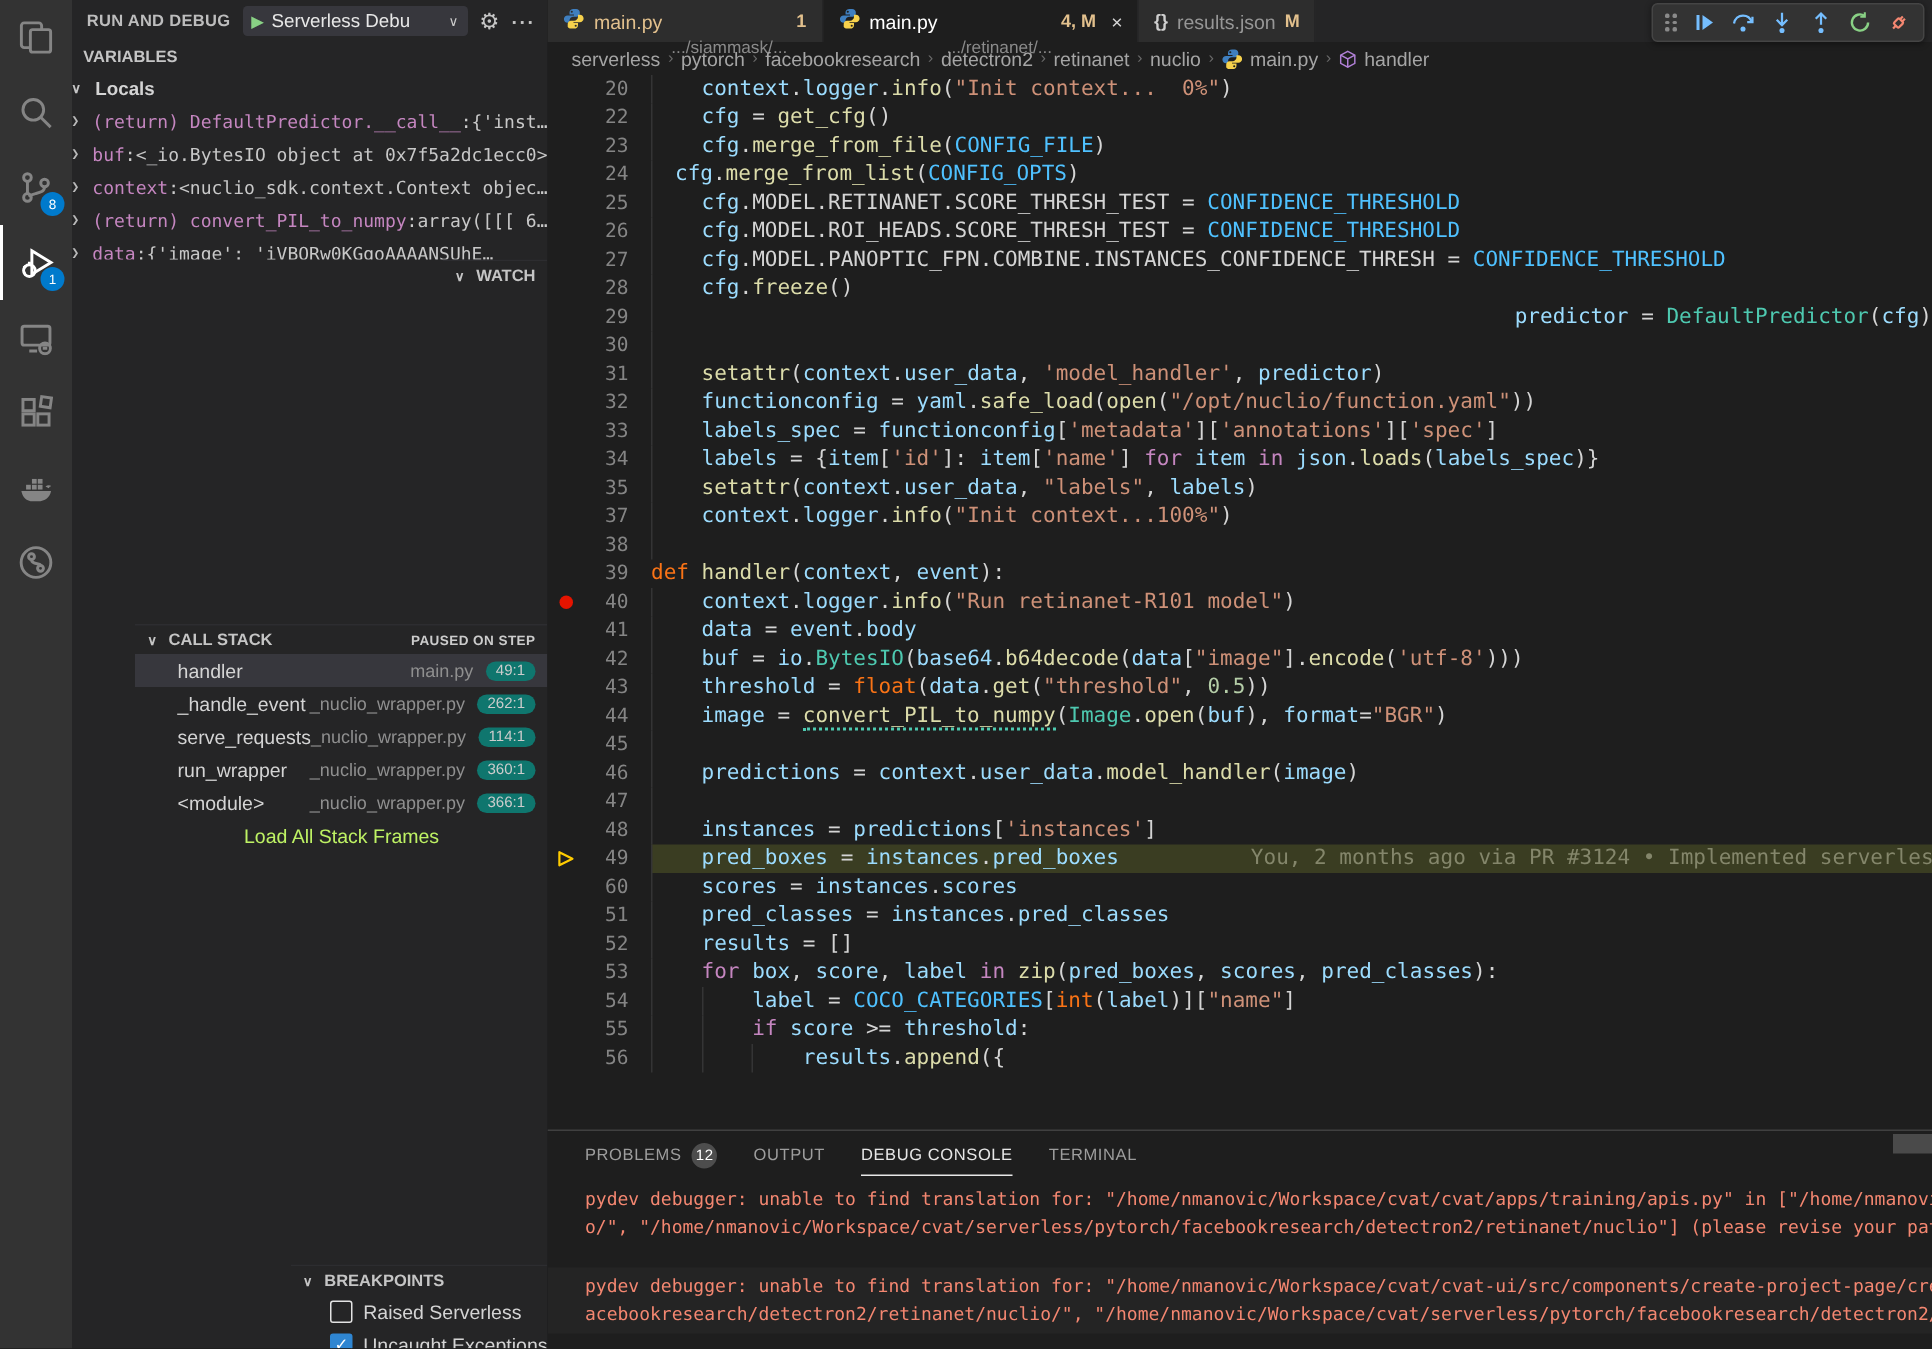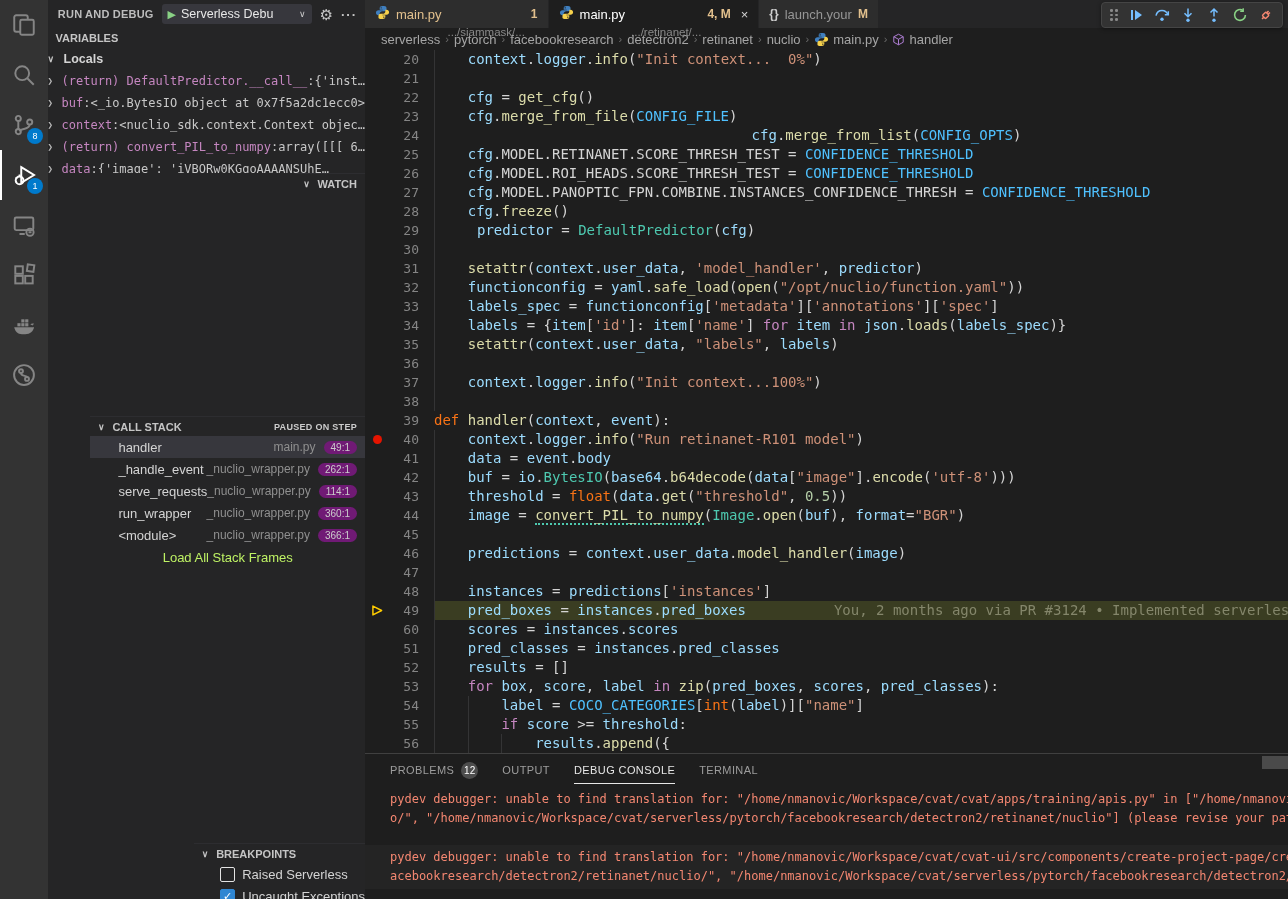--- a/index.html
+++ b/index.html
@@ -42,21 +42,21 @@
   .tree-row .vval { color:#c8c8c8; }
   .locals-row { height:22px; display:flex; align-items:center; gap:4px; padding-left:14px; font-family:"Liberation Sans",sans-serif; font-weight:bold; font-size:12.5px; color:#d4d4d4; cursor:pointer; }
   .locals-row .tw { font-size:9px; color:#c5c5c5; width:12px; }
 
   .watch-body { height:223px; }
 
   .stack-row { height:22px; display:flex; align-items:center; padding:0 8px 0 28px; cursor:pointer; }
   .stack-row.selected { background:#37373d; }
   .stack-row .fname { color:#d4d4d4; flex:1; white-space:nowrap; overflow:hidden; }
   .stack-row .ffile { color:#8f8f8f; font-size:12px; margin-right:8px; }
-  .stack-pill { background:#701a75; color:#cccccc; font-size:10px; border-radius:8px; padding:1px 7px; }
+  .stack-pill { background:#0f766e; color:#cccccc; font-size:10px; border-radius:8px; padding:1px 7px; }
   .stack-link { height:22px; display:flex; align-items:center; justify-content:center; color:#bef264; font-size:13px; cursor:pointer; }
 
   .sb-spacer { flex:1; }
   .bp-row { height:22px; display:flex; align-items:center; gap:7px; padding-left:26px; font-size:13px; color:#d4d4d4; cursor:pointer; }
   .chk { width:15px; height:15px; border:1.5px solid #e3e3e3; border-radius:2px; background:transparent; flex:0 0 15px; }
   .chk.on { background:#2f86d2; border-color:#2f86d2; color:#fff; font-size:11px; display:flex; align-items:center; justify-content:center; }
 
   
   .main { flex:1; position:relative; display:flex; flex-direction:column; background:#1e1e1e; overflow:hidden; }
   .tabbar { height:28px; background:#252526; display:flex; flex:0 0 28px; }
@@ -314,21 +314,21 @@
               <path fill="#3f7fbf" d="M7.9 1C6 1 5 1.9 5 3.4V5h3.2v.6H3.7C2.1 5.6 1 6.7 1 8.2s1.1 2.7 2.7 2.7H5V9.2c0-1.5 1.3-2.6 2.8-2.6H10c1.3 0 2.3-1 2.3-2.3V3.4C12.3 1.9 11.2 1 9.7 1H7.9zM6.6 2.3a.75.75 0 1 1 0 1.5.75.75 0 0 1 0-1.5z"></path>
               <path fill="#f6d14c" d="M8.1 15c1.9 0 2.9-.9 2.9-2.4V11H7.8v-.6h4.5c1.6 0 2.7-1.1 2.7-2.6S13.9 5.1 12.3 5.1H11v1.7c0 1.5-1.3 2.6-2.8 2.6H6c-1.3 0-2.3 1-2.3 2.3v1.9C3.7 14.1 4.8 15 6.3 15h1.8zm1.3-1.3a.75.75 0 1 1 0-1.5.75.75 0 0 1 0 1.5z"></path>
             </svg></span>
           <span class="t-label">main.py</span>
           <span class="t-detail">.../retinanet/...</span>
           <span class="t-badge">4, M</span>
           <span class="t-close">×</span>
         </div>
         <div class="tab">
           <span class="json-ico">{}</span>
-          <span class="t-label">launch.your</span>
+          <span class="t-label">results.json</span>
           <span class="t-badge">M</span>
         </div>
       </div>
 
     <div class="dbg-toolbar">
       <span class="dbg-grip">
           <i></i>
           <i></i>
           <i></i>
           <i></i>
@@ -417,36 +417,34 @@
               <path d="M8 1.5l5.8 3.1v6.8L8 14.5l-5.8-3.1V4.6z"></path>
               <path d="M2.2 4.6 8 7.7l5.8-3.1M8 7.7v6.8"></path>
             </svg>
           </span>
           <span>handler</span>
         </span>
       </div>
 
     <div class="editor" id="editor">
         <div class="line"><span class="guide" style="left: 69px;"></span><span class="g-bp"></span><span class="g-num">20</span><span class="code" style="padding-left: 33.72px;"><span class="tk-v">context</span><span class="tk-w">.</span><span class="tk-v">logger</span><span class="tk-w">.</span><span class="tk-f">info</span><span class="tk-w">(</span><span class="tk-s">"Init context...  0%"</span><span class="tk-w">)</span></span></div>
-        <div class="line"><span class="guide" style="left: 69px;"></span><span class="g-bp"></span><span class="g-num">21</span><span class="code" style="padding-left: 33.72px;"></span></div>
         <div class="line"><span class="guide" style="left: 69px;"></span><span class="g-bp"></span><span class="g-num">22</span><span class="code" style="padding-left: 33.72px;"><span class="tk-v">cfg</span><span class="tk-w"> = </span><span class="tk-f">get_cfg</span><span class="tk-w">()</span></span></div>
         <div class="line"><span class="guide" style="left: 69px;"></span><span class="g-bp"></span><span class="g-num">23</span><span class="code" style="padding-left: 33.72px;"><span class="tk-v">cfg</span><span class="tk-w">.</span><span class="tk-f">merge_from_file</span><span class="tk-w">(</span><span class="tk-c">CONFIG_FILE</span><span class="tk-w">)</span></span></div>
-        <div class="line"><span class="guide" style="left: 69px;"></span><span class="g-bp"></span><span class="g-num">24</span><span class="code" style="padding-left: 51px; text-align: center;"><span class="tk-v">cfg</span><span class="tk-w">.</span><span class="tk-f">merge_from_list</span><span class="tk-w">(</span><span class="tk-c">CONFIG_OPTS</span><span class="tk-w">)</span></span></div>
+        <div class="line"><span class="guide" style="left: 69px;"></span><span class="g-bp"></span><span class="g-num">24</span><span class="code" style="padding-left: 16px;"><span class="tk-v">cfg</span><span class="tk-w">.</span><span class="tk-f">merge_from_list</span><span class="tk-w">(</span><span class="tk-c">CONFIG_OPTS</span><span class="tk-w">)</span></span></div>
         <div class="line"><span class="guide" style="left: 69px;"></span><span class="g-bp"></span><span class="g-num">25</span><span class="code" style="padding-left: 33.72px;"><span class="tk-v">cfg</span><span class="tk-w">.MODEL.RETINANET.SCORE_THRESH_TEST = </span><span class="tk-c">CONFIDENCE_THRESHOLD</span></span></div>
         <div class="line"><span class="guide" style="left: 69px;"></span><span class="g-bp"></span><span class="g-num">26</span><span class="code" style="padding-left: 33.72px;"><span class="tk-v">cfg</span><span class="tk-w">.MODEL.ROI_HEADS.SCORE_THRESH_TEST = </span><span class="tk-c">CONFIDENCE_THRESHOLD</span></span></div>
         <div class="line"><span class="guide" style="left: 69px;"></span><span class="g-bp"></span><span class="g-num">27</span><span class="code" style="padding-left: 33.72px;"><span class="tk-v">cfg</span><span class="tk-w">.MODEL.PANOPTIC_FPN.COMBINE.INSTANCES_CONFIDENCE_THRESH = </span><span class="tk-c">CONFIDENCE_THRESHOLD</span></span></div>
         <div class="line"><span class="guide" style="left: 69px;"></span><span class="g-bp"></span><span class="g-num">28</span><span class="code" style="padding-left: 33.72px;"><span class="tk-v">cfg</span><span class="tk-w">.</span><span class="tk-f">freeze</span><span class="tk-w">()</span></span></div>
-        <div class="line"><span class="guide" style="left: 69px;"></span><span class="g-bp"></span><span class="g-num">29</span><span class="code" style="padding-left: 43px;"><span class="tk-v">predictor</span><span class="tk-w"> = </span><span class="tk-t">DefaultPredictor</span><span class="tk-w">(</span><span class="tk-v">cfg</span><span class="tk-w">)</span></span></div>
+        <div class="line"><span class="guide" style="left: 69px;"></span><span class="g-bp"></span><span class="g-num">29</span><span class="code" style="padding-left: 43px; text-align: right;"><span class="tk-v">predictor</span><span class="tk-w"> = </span><span class="tk-t">DefaultPredictor</span><span class="tk-w">(</span><span class="tk-v">cfg</span><span class="tk-w">)</span></span></div>
         <div class="line"><span class="guide" style="left: 69px;"></span><span class="g-bp"></span><span class="g-num">30</span><span class="code" style="padding-left: 33.72px;"></span></div>
         <div class="line"><span class="guide" style="left: 69px;"></span><span class="g-bp"></span><span class="g-num">31</span><span class="code" style="padding-left: 33.72px;"><span class="tk-f">setattr</span><span class="tk-w">(</span><span class="tk-v">context</span><span class="tk-w">.</span><span class="tk-v">user_data</span><span class="tk-w">, </span><span class="tk-s">'model_handler'</span><span class="tk-w">, </span><span class="tk-v">predictor</span><span class="tk-w">)</span></span></div>
         <div class="line"><span class="guide" style="left: 69px;"></span><span class="g-bp"></span><span class="g-num">32</span><span class="code" style="padding-left: 33.72px;"><span class="tk-v">functionconfig</span><span class="tk-w"> = </span><span class="tk-v">yaml</span><span class="tk-w">.</span><span class="tk-f">safe_load</span><span class="tk-w">(</span><span class="tk-f">open</span><span class="tk-w">(</span><span class="tk-s">"/opt/nuclio/function.yaml"</span><span class="tk-w">))</span></span></div>
         <div class="line"><span class="guide" style="left: 69px;"></span><span class="g-bp"></span><span class="g-num">33</span><span class="code" style="padding-left: 33.72px;"><span class="tk-v">labels_spec</span><span class="tk-w"> = </span><span class="tk-v">functionconfig</span><span class="tk-w">[</span><span class="tk-s">'metadata'</span><span class="tk-w">][</span><span class="tk-s">'annotations'</span><span class="tk-w">][</span><span class="tk-s">'spec'</span><span class="tk-w">]</span></span></div>
         <div class="line"><span class="guide" style="left: 69px;"></span><span class="g-bp"></span><span class="g-num">34</span><span class="code" style="padding-left: 33.72px;"><span class="tk-v">labels</span><span class="tk-w"> = {</span><span class="tk-v">item</span><span class="tk-w">[</span><span class="tk-s">'id'</span><span class="tk-w">]: </span><span class="tk-v">item</span><span class="tk-w">[</span><span class="tk-s">'name'</span><span class="tk-w">] </span><span class="tk-p">for</span><span class="tk-w"> </span><span class="tk-v">item</span><span class="tk-w"> </span><span class="tk-p">in</span><span class="tk-w"> </span><span class="tk-v">json</span><span class="tk-w">.</span><span class="tk-f">loads</span><span class="tk-w">(</span><span class="tk-v">labels_spec</span><span class="tk-w">)}</span></span></div>
         <div class="line"><span class="guide" style="left: 69px;"></span><span class="g-bp"></span><span class="g-num">35</span><span class="code" style="padding-left: 33.72px;"><span class="tk-f">setattr</span><span class="tk-w">(</span><span class="tk-v">context</span><span class="tk-w">.</span><span class="tk-v">user_data</span><span class="tk-w">, </span><span class="tk-s">"labels"</span><span class="tk-w">, </span><span class="tk-v">labels</span><span class="tk-w">)</span></span></div>
-        <div class="line"><span class="guide" style="left: 69px;"></span><span class="g-bp"></span><span class="g-num">36</span><span class="code" style="padding-left: 33.72px;"></span></div>
         <div class="line"><span class="guide" style="left: 69px;"></span><span class="g-bp"></span><span class="g-num">37</span><span class="code" style="padding-left: 33.72px;"><span class="tk-v">context</span><span class="tk-w">.</span><span class="tk-v">logger</span><span class="tk-w">.</span><span class="tk-f">info</span><span class="tk-w">(</span><span class="tk-s">"Init context...100%"</span><span class="tk-w">)</span></span></div>
         <div class="line"><span class="guide" style="left: 69px;"></span><span class="g-bp"></span><span class="g-num">38</span><span class="code" style="padding-left: 33.72px;"></span></div>
         <div class="line"><span class="g-bp"></span><span class="g-num">39</span><span class="code" style="padding-left: 0px;"><span class="tk-k">def</span><span class="tk-w"> </span><span class="tk-f">handler</span><span class="tk-w">(</span><span class="tk-v">context</span><span class="tk-w">, </span><span class="tk-v">event</span><span class="tk-w">):</span></span></div>
         <div class="line"><span class="guide" style="left: 69px;"></span><span class="g-bp"><span class="bp-dot"></span></span><span class="g-num">40</span><span class="code" style="padding-left: 33.72px;"><span class="tk-v">context</span><span class="tk-w">.</span><span class="tk-v">logger</span><span class="tk-w">.</span><span class="tk-f">info</span><span class="tk-w">(</span><span class="tk-s">"Run retinanet-R101 model"</span><span class="tk-w">)</span></span></div>
         <div class="line"><span class="guide" style="left: 69px;"></span><span class="g-bp"></span><span class="g-num">41</span><span class="code" style="padding-left: 33.72px;"><span class="tk-v">data</span><span class="tk-w"> = </span><span class="tk-v">event</span><span class="tk-w">.</span><span class="tk-v">body</span></span></div>
         <div class="line"><span class="guide" style="left: 69px;"></span><span class="g-bp"></span><span class="g-num">42</span><span class="code" style="padding-left: 33.72px;"><span class="tk-v">buf</span><span class="tk-w"> = </span><span class="tk-v">io</span><span class="tk-w">.</span><span class="tk-t">BytesIO</span><span class="tk-w">(</span><span class="tk-v">base64</span><span class="tk-w">.</span><span class="tk-f">b64decode</span><span class="tk-w">(</span><span class="tk-v">data</span><span class="tk-w">[</span><span class="tk-s">"image"</span><span class="tk-w">].</span><span class="tk-f">encode</span><span class="tk-w">(</span><span class="tk-s">'utf-8'</span><span class="tk-w">)))</span></span></div>
         <div class="line"><span class="guide" style="left: 69px;"></span><span class="g-bp"></span><span class="g-num">43</span><span class="code" style="padding-left: 33.72px;"><span class="tk-v">threshold</span><span class="tk-w"> = </span><span class="tk-k">float</span><span class="tk-w">(</span><span class="tk-v">data</span><span class="tk-w">.</span><span class="tk-f">get</span><span class="tk-w">(</span><span class="tk-s">"threshold"</span><span class="tk-w">, </span><span class="tk-n">0.5</span><span class="tk-w">))</span></span></div>
         <div class="line"><span class="guide" style="left: 69px;"></span><span class="g-bp"></span><span class="g-num">44</span><span class="code" style="padding-left: 33.72px;"><span class="tk-v">image</span><span class="tk-w"> = </span><span class="tk-u">convert_PIL_to_numpy</span><span class="tk-w">(</span><span class="tk-t">Image</span><span class="tk-w">.</span><span class="tk-f">open</span><span class="tk-w">(</span><span class="tk-v">buf</span><span class="tk-w">), </span><span class="tk-v">format</span><span class="tk-w">=</span><span class="tk-s">"BGR"</span><span class="tk-w">)</span></span></div>
         <div class="line"><span class="guide" style="left: 69px;"></span><span class="g-bp"></span><span class="g-num">45</span><span class="code" style="padding-left: 33.72px;"></span></div>
         <div class="line"><span class="guide" style="left: 69px;"></span><span class="g-bp"></span><span class="g-num">46</span><span class="code" style="padding-left: 33.72px;"><span class="tk-v">predictions</span><span class="tk-w"> = </span><span class="tk-v">context</span><span class="tk-w">.</span><span class="tk-v">user_data</span><span class="tk-w">.</span><span class="tk-f">model_handler</span><span class="tk-w">(</span><span class="tk-v">image</span><span class="tk-w">)</span></span></div>

